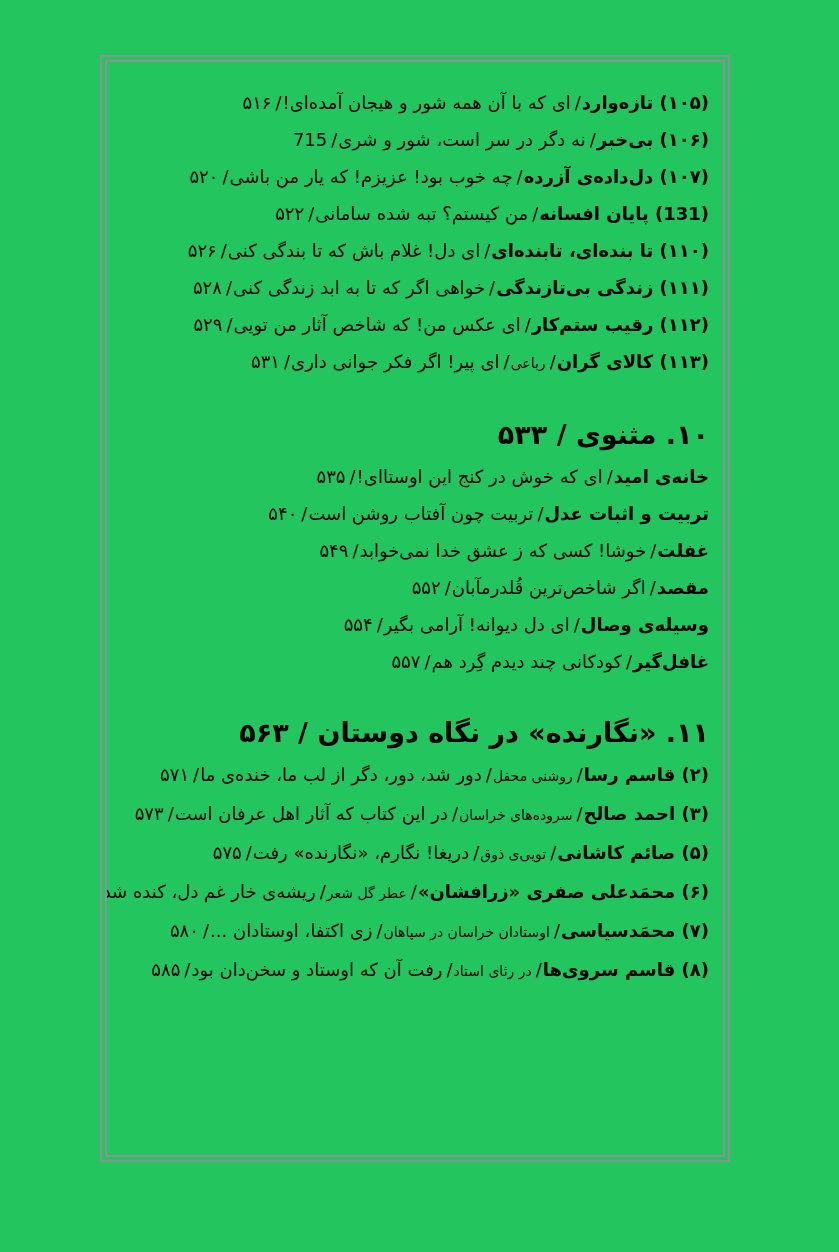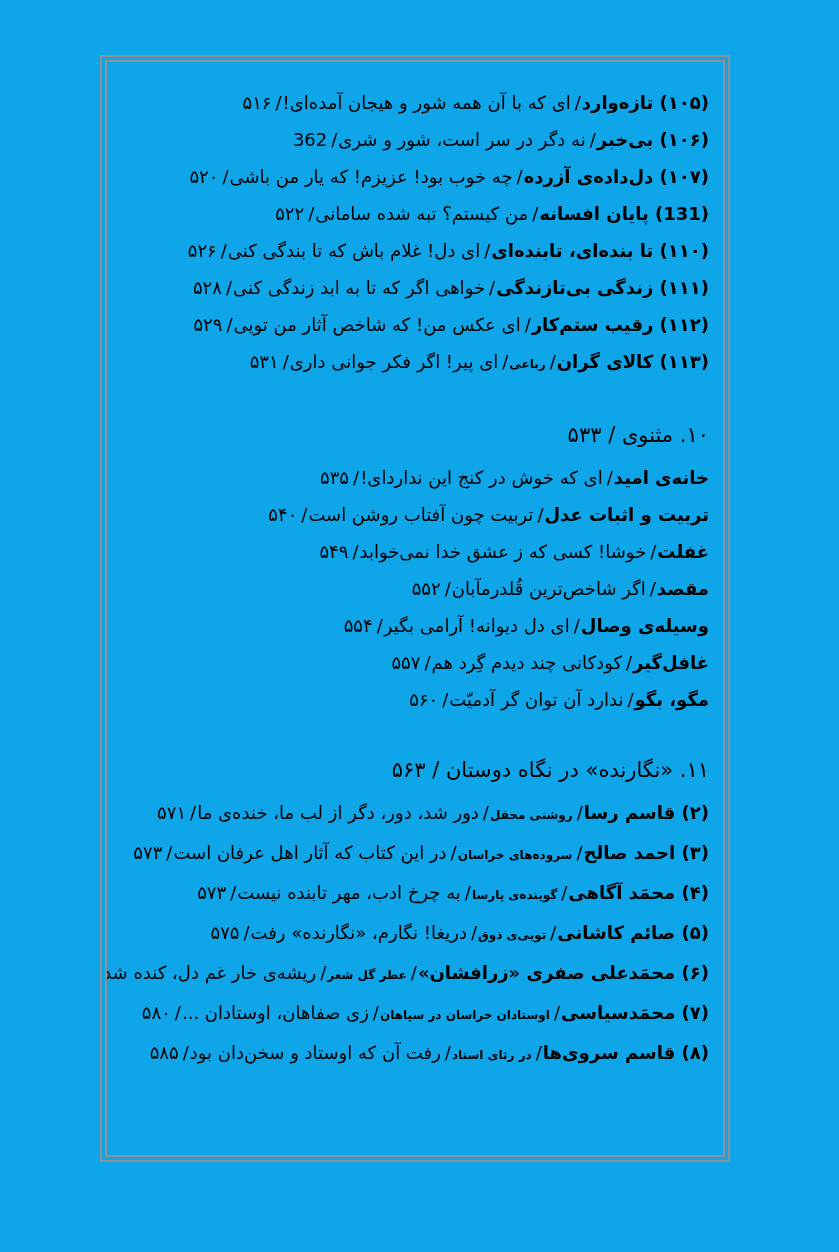--- a/index.html
+++ b/index.html
@@ -5,21 +5,21 @@
   html, body {
     margin: 0;
     padding: 0;
     background: #ffffff;
     font-family: "DejaVu Sans", sans-serif;
   }
   .page {
     position: relative;
     width: 839px;
     height: 1252px;
-    background: #0ea5e9;
+    background: #22c55e;
     overflow: hidden;
   }
   .frame {
     position: absolute;
     left: 100px;
     top: 55px;
     width: 630px;
     height: 1107px;
     border: 2px solid #8e9094;
     box-sizing: border-box;
@@ -38,73 +38,71 @@
     color: #000000;
     overflow: hidden;
   }
   .row {
     line-height: 37px;
     font-size: 18px;
     white-space: nowrap;
     letter-spacing: -0.1px;
   }
   .row.heading {
-    font-weight: normal;
-    font-size: 21px;
+    font-weight: bold;
+    font-size: 27px;
     margin-bottom: 5px;
     text-align: right;
   }
   .section-2 { margin-top: 34px; }
   .section-3 { margin-top: 34px; }
   .lead {
     font-weight: bold;
   }
   .sub {
-    font-weight: bold;
-    font-size: 12px;
+    font-weight: normal;
+    font-size: 14px;
   }
   .sep {
     padding-left: 4px;
     padding-right: 1px;
   }
   .pagenum { }
 </style>
 </head>
 <body>
 
 <div class="page">
   <div class="frame">
     <div class="frame-inner">
       <div class="content" id="toc-content">
           <div class="section section-1">
             <div class="row entry"><span class="lead">(۱۰۵) تازه‌وارد</span><span class="sep">/</span><span class="body">ای که با آن همه شور و هیجان آمده‌ای!</span><span class="sep">/</span><span class="pagenum">۵۱۶</span></div>
-            <div class="row entry"><span class="lead">(۱۰۶) بی‌خبر</span><span class="sep">/</span><span class="body">نه دگر در سر است، شور و شری</span><span class="sep">/</span><span class="pagenum">362</span></div>
+            <div class="row entry"><span class="lead">(۱۰۶) بی‌خبر</span><span class="sep">/</span><span class="body">نه دگر در سر است، شور و شری</span><span class="sep">/</span><span class="pagenum">715</span></div>
             <div class="row entry"><span class="lead">(۱۰۷) دل‌داده‌ی آزرده</span><span class="sep">/</span><span class="body">چه خوب بود! عزیزم! که یار من باشی</span><span class="sep">/</span><span class="pagenum">۵۲۰</span></div>
             <div class="row entry"><span class="lead">(131) پایان افسانه</span><span class="sep">/</span><span class="body">من کیستم؟ تبه شده سامانی</span><span class="sep">/</span><span class="pagenum">۵۲۲</span></div>
             <div class="row entry"><span class="lead">(۱۱۰) تا بنده‌ای، تابنده‌ای</span><span class="sep">/</span><span class="body">ای دل! غلام باش که تا بندگی کنی</span><span class="sep">/</span><span class="pagenum">۵۲۶</span></div>
             <div class="row entry"><span class="lead">(۱۱۱) زندگی بی‌تازندگی</span><span class="sep">/</span><span class="body">خواهی اگر که تا به ابد زندگی کنی</span><span class="sep">/</span><span class="pagenum">۵۲۸</span></div>
             <div class="row entry"><span class="lead">(۱۱۲) رقیب ستم‌کار</span><span class="sep">/</span><span class="body">ای عکس من! که شاخص آثار من تویی</span><span class="sep">/</span><span class="pagenum">۵۲۹</span></div>
             <div class="row entry"><span class="lead">(۱۱۳) کالای گران</span><span class="sep">/</span><span class="sub">رباعی</span><span class="sep sub-sep">/</span><span class="body">ای پیر! اگر فکر جوانی داری</span><span class="sep">/</span><span class="pagenum">۵۳۱</span></div>
           </div>
           <div class="section section-2">
             <div class="row heading">۱۰. مثنوی / ۵۳۳</div>
-            <div class="row entry"><span class="lead">خانه‌ی امید</span><span class="sep">/</span><span class="body">ای که خوش در کنج این ندارد‌ای!</span><span class="sep">/</span><span class="pagenum">۵۳۵</span></div>
+            <div class="row entry"><span class="lead">خانه‌ی امید</span><span class="sep">/</span><span class="body">ای که خوش در کنج این اوستا‌ای!</span><span class="sep">/</span><span class="pagenum">۵۳۵</span></div>
             <div class="row entry"><span class="lead">تربیت و اثبات عدل</span><span class="sep">/</span><span class="body">تربیت چون آفتاب روشن است</span><span class="sep">/</span><span class="pagenum">۵۴۰</span></div>
             <div class="row entry"><span class="lead">غفلت</span><span class="sep">/</span><span class="body">خوشا! کسی که ز عشق خدا نمی‌خوابد</span><span class="sep">/</span><span class="pagenum">۵۴۹</span></div>
             <div class="row entry"><span class="lead">مقصد</span><span class="sep">/</span><span class="body">اگر شاخص‌ترین قُلدرمآبان</span><span class="sep">/</span><span class="pagenum">۵۵۲</span></div>
             <div class="row entry"><span class="lead">وسیله‌ی وصال</span><span class="sep">/</span><span class="body">ای دل دیوانه! آرامی بگیر</span><span class="sep">/</span><span class="pagenum">۵۵۴</span></div>
             <div class="row entry"><span class="lead">غافل‌گیر</span><span class="sep">/</span><span class="body">کودکانی چند دیدم گِرد هم</span><span class="sep">/</span><span class="pagenum">۵۵۷</span></div>
-            <div class="row entry"><span class="lead">مگو، بگو</span><span class="sep">/</span><span class="body">ندارد آن توان گر آدمیّت</span><span class="sep">/</span><span class="pagenum">۵۶۰</span></div>
           </div>
           <div class="section section-3">
             <div class="row heading">۱۱. «نگارنده» در نگاه دوستان / ۵۶۳</div>
             <div class="row entry"><span class="lead">(۲) قاسم رسا</span><span class="sep">/</span><span class="sub">روشنی محفل</span><span class="sep sub-sep">/</span><span class="body">دور شد، دور، دگر از لب ما، خنده‌ی ما</span><span class="sep">/</span><span class="pagenum">۵۷۱</span></div>
             <div class="row entry"><span class="lead">(۳) احمد صالح</span><span class="sep">/</span><span class="sub">سروده‌های خراسان</span><span class="sep sub-sep">/</span><span class="body">در این کتاب که آثار اهل عرفان است</span><span class="sep">/</span><span class="pagenum">۵۷۳</span></div>
-            <div class="row entry"><span class="lead">(۴) محمَد آگاهی</span><span class="sep">/</span><span class="sub">گوینده‌ی پارسا</span><span class="sep sub-sep">/</span><span class="body">به چرخ ادب، مهر تابنده نیست</span><span class="sep">/</span><span class="pagenum">۵۷۳</span></div>
             <div class="row entry"><span class="lead">(۵) صائم کاشانی</span><span class="sep">/</span><span class="sub">تویی‌ی ذوق</span><span class="sep sub-sep">/</span><span class="body">دریغا! نگارم، «نگارنده» رفت</span><span class="sep">/</span><span class="pagenum">۵۷۵</span></div>
             <div class="row entry"><span class="lead">(۶) محمَدعلی صفری «زرافشان»</span><span class="sep">/</span><span class="sub">عطر گل شعر</span><span class="sep sub-sep">/</span><span class="body">ریشه‌ی خار غم دل، کنده شد</span></div>
-            <div class="row entry"><span class="lead">(۷) محمَدسیاسی</span><span class="sep">/</span><span class="sub">اوستادان خراسان در سپاهان</span><span class="sep sub-sep">/</span><span class="body">زی صفاهان، اوستادان ...</span><span class="sep">/</span><span class="pagenum">۵۸۰</span></div>
+            <div class="row entry"><span class="lead">(۷) محمَدسیاسی</span><span class="sep">/</span><span class="sub">اوستادان خراسان در سپاهان</span><span class="sep sub-sep">/</span><span class="body">زی اکتفا، اوستادان ...</span><span class="sep">/</span><span class="pagenum">۵۸۰</span></div>
             <div class="row entry"><span class="lead">(۸) قاسم سروی‌ها</span><span class="sep">/</span><span class="sub">در رثای استاد</span><span class="sep sub-sep">/</span><span class="body">رفت آن که اوستاد و سخن‌دان بود</span><span class="sep">/</span><span class="pagenum">۵۸۵</span></div>
           </div>
         </div>
     </div>
   </div>
 </div>
 
 </body></html>

